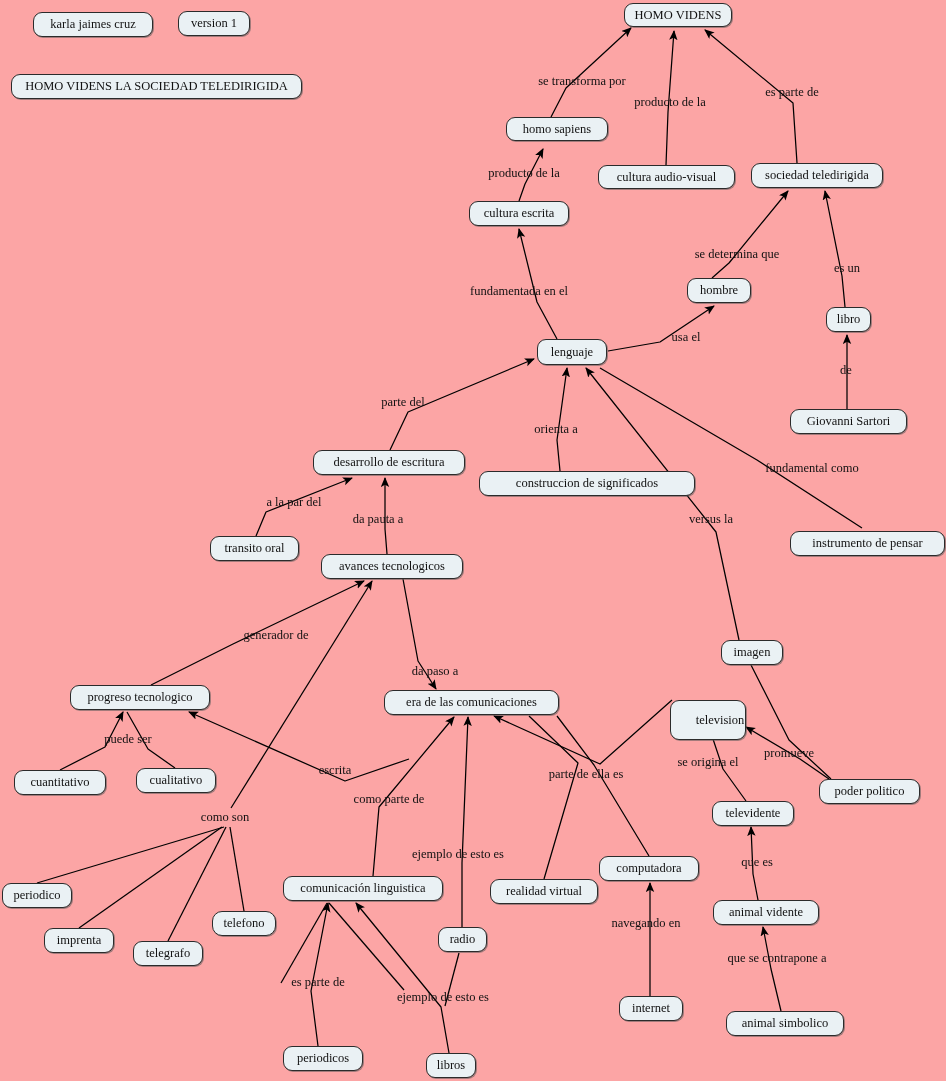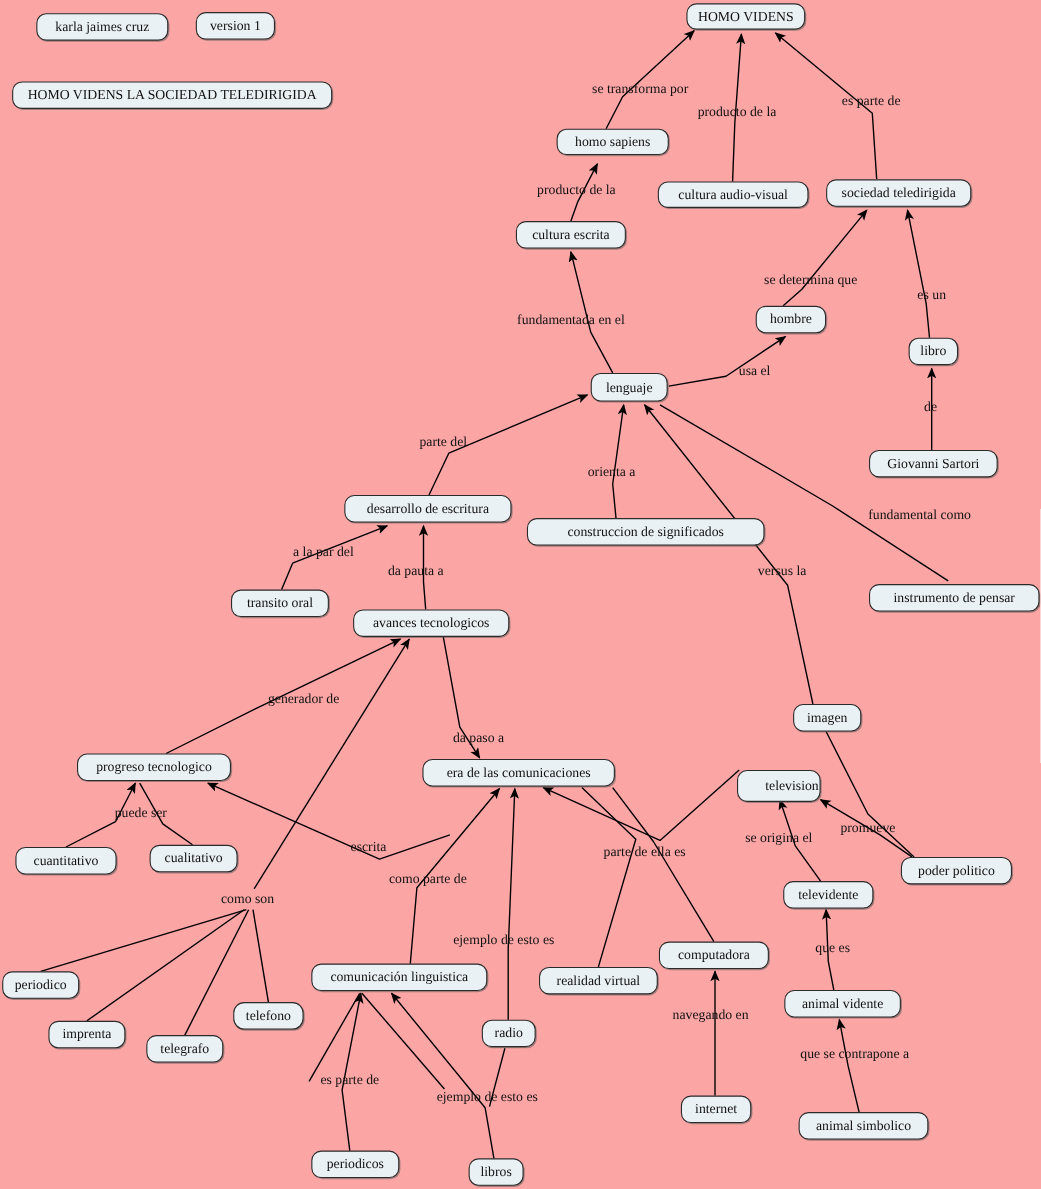--- a/index.html
+++ b/index.html
@@ -125,21 +125,21 @@
   <div class="node" style="left:537px; top:339px; width:70px; height:26px;">lenguaje</div>
   <div class="node" style="left:790px; top:409px; width:117px; height:25px;">Giovanni Sartori</div>
   <div class="node" style="left:313px; top:450px; width:152px; height:25px;">desarrollo de escritura</div>
   <div class="node" style="left:479px; top:471px; width:216px; height:25px;">construccion de significados</div>
   <div class="node" style="left:790px; top:531px; width:155px; height:25px;">instrumento de pensar</div>
   <div class="node" style="left:210px; top:536px; width:89px; height:25px;">transito oral</div>
   <div class="node" style="left:321px; top:554px; width:142px; height:25px;">avances tecnologicos</div>
   <div class="node" style="left:70px; top:685px; width:140px; height:25px;">progreso tecnologico</div>
   <div class="node" style="left:384px; top:690px; width:175px; height:25px;">era de las comunicaciones</div>
   <div class="node" style="left:721px; top:640px; width:62px; height:25px;text-align:center;">imagen</div>
-  <div class="node" style="left:670px; top:700px; width:76px; height:29px;padding-left:32px;">television</div>
+  <div class="node" style="left:670px; top:700px; width:76px; height:40px;padding-left:32px;">television</div>
   <div class="node" style="left:14px; top:770px; width:92px; height:25px;">cuantitativo</div>
   <div class="node" style="left:136px; top:768px; width:80px; height:25px;">cualitativo</div>
   <div class="node" style="left:819px; top:779px; width:101px; height:25px;">poder politico</div>
   <div class="node" style="left:712px; top:801px; width:82px; height:25px;">televidente</div>
   <div class="node" style="left:599px; top:856px; width:100px; height:25px;">computadora</div>
   <div class="node" style="left:2px; top:883px; width:70px; height:25px;">periodico</div>
   <div class="node" style="left:283px; top:876px; width:160px; height:25px;">comunicación linguistica</div>
   <div class="node" style="left:490px; top:879px; width:108px; height:25px;">realidad virtual</div>
   <div class="node" style="left:713px; top:900px; width:106px; height:25px;">animal vidente</div>
   <div class="node" style="left:212px; top:911px; width:64px; height:25px;border-radius:10px;">telefono</div>
@@ -155,21 +155,21 @@
   <div class="link-label" style="left:670px; top:102px;">producto de la</div>
   <div class="link-label" style="left:792px; top:92px;">es parte de</div>
   <div class="link-label" style="left:524px; top:173px;">producto de la</div>
   <div class="link-label" style="left:519px; top:291px;">fundamentada en el</div>
   <div class="link-label" style="left:737px; top:254px;">se determina que</div>
   <div class="link-label" style="left:847px; top:268px;">es un</div>
   <div class="link-label" style="left:846px; top:370px;">de</div>
   <div class="link-label" style="left:686px; top:337px;">usa el</div>
   <div class="link-label" style="left:403px; top:402px;">parte del</div>
   <div class="link-label" style="left:556px; top:429px;">orienta a</div>
-  <div class="link-label" style="left:836px; top:468px;">fundamental como</div>
+  <div class="link-label" style="left:812px; top:468px;">fundamental como</div>
   <div class="link-label" style="left:711px; top:519px;">versus la</div>
   <div class="link-label" style="left:294px; top:502px;">a la par del</div>
   <div class="link-label" style="left:378px; top:519px;">da pauta a</div>
   <div class="link-label" style="left:276px; top:635px;">generador de</div>
   <div class="link-label" style="left:435px; top:671px;text-align:center;">da paso a</div>
   <div class="link-label" style="left:335px; top:770px;">escrita</div>
   <div class="link-label" style="left:128px; top:739px;">puede ser</div>
   <div class="link-label" style="left:225px; top:817px;">como son</div>
   <div class="link-label" style="left:389px; top:799px;">como parte de</div>
   <div class="link-label" style="left:458px; top:854px;">ejemplo de esto es</div>

